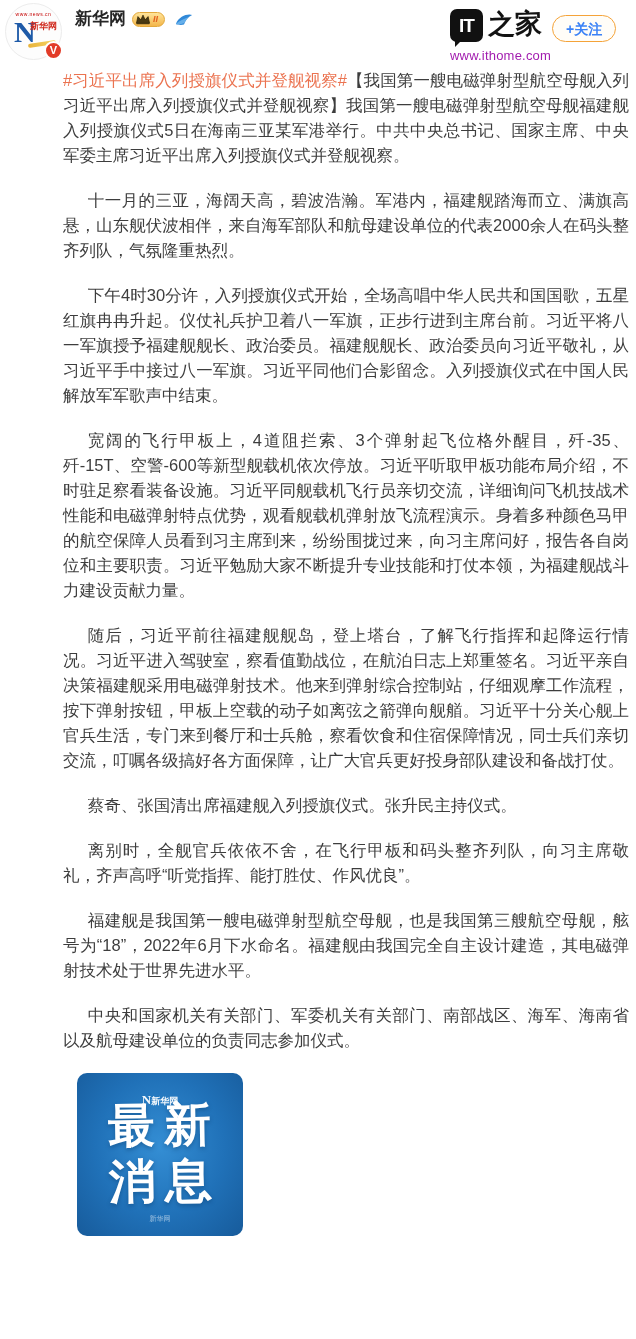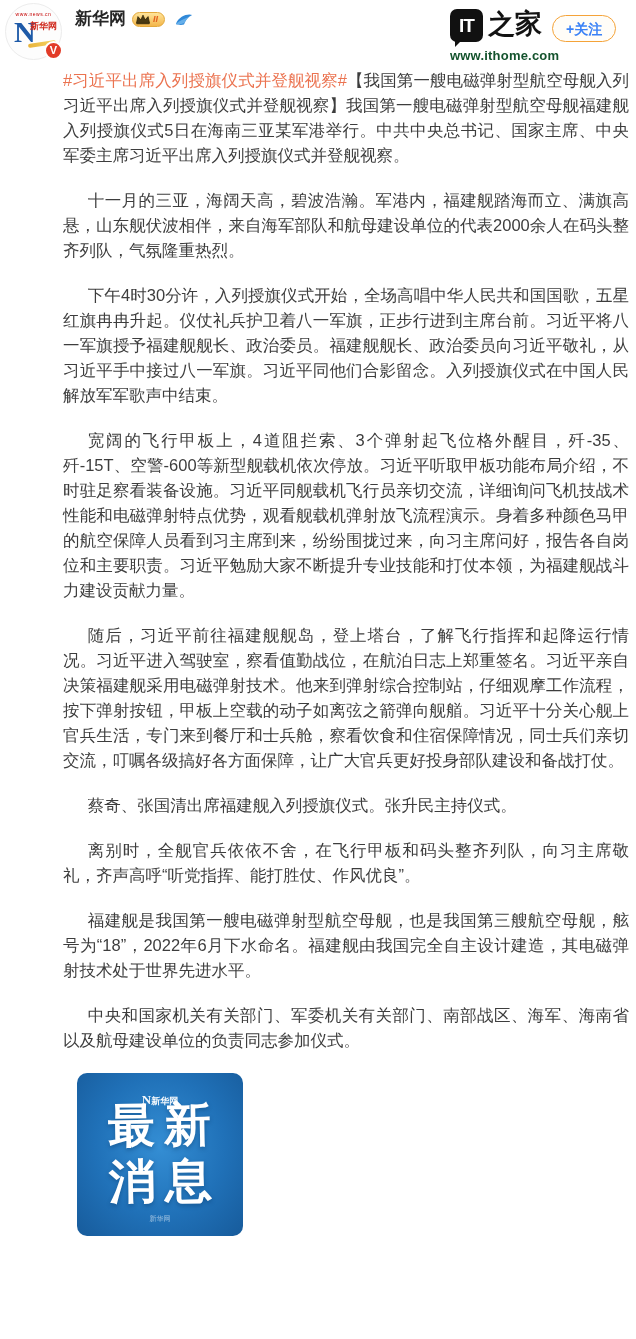--- a/index.html
+++ b/index.html
@@ -52,21 +52,21 @@
     color:#fff; font-weight:800; font-size:19px; text-align:center; line-height:33px;
     position:relative; letter-spacing:-1px; }
   .it-logo:after { content:""; position:absolute; left:5px; bottom:-5px;
     border:5px solid transparent; border-top-color:#111; border-left-color:#111;
     width:0; height:0; }
   .it-suffix { font-size:27px; font-weight:800; color:#121212; margin-left:5px;
     font-family:"Liberation Serif","DejaVu Serif",serif; transform:rotate(-2deg); }
   .follow-btn { margin-left:10px; height:27px; padding:0 13px; border-radius:15px;
     border:1.5px solid #f5a338; color:#3b82f6; background:#fffdf8; font-size:14px;
     font-weight:600; line-height:24px; white-space:nowrap; cursor:pointer; }
-  .pub-site { margin-top:6px; font-size:13px; font-weight:700; color:#14532d;
+  .pub-site { margin-top:6px; font-size:13px; font-weight:400; color:#a21caf;
     letter-spacing:.2px; }
 
   
   .content { padding:4px 7px 0 63px; font-size:16.5px; line-height:25px;
     color:#3d3d3d; text-align:justify; }
   .content p { margin:0 0 20px 0; text-indent:1.5em; }
   .content p.lead-para { text-indent:0; }
   .hashtag { color:#eb7350; }
 
   

